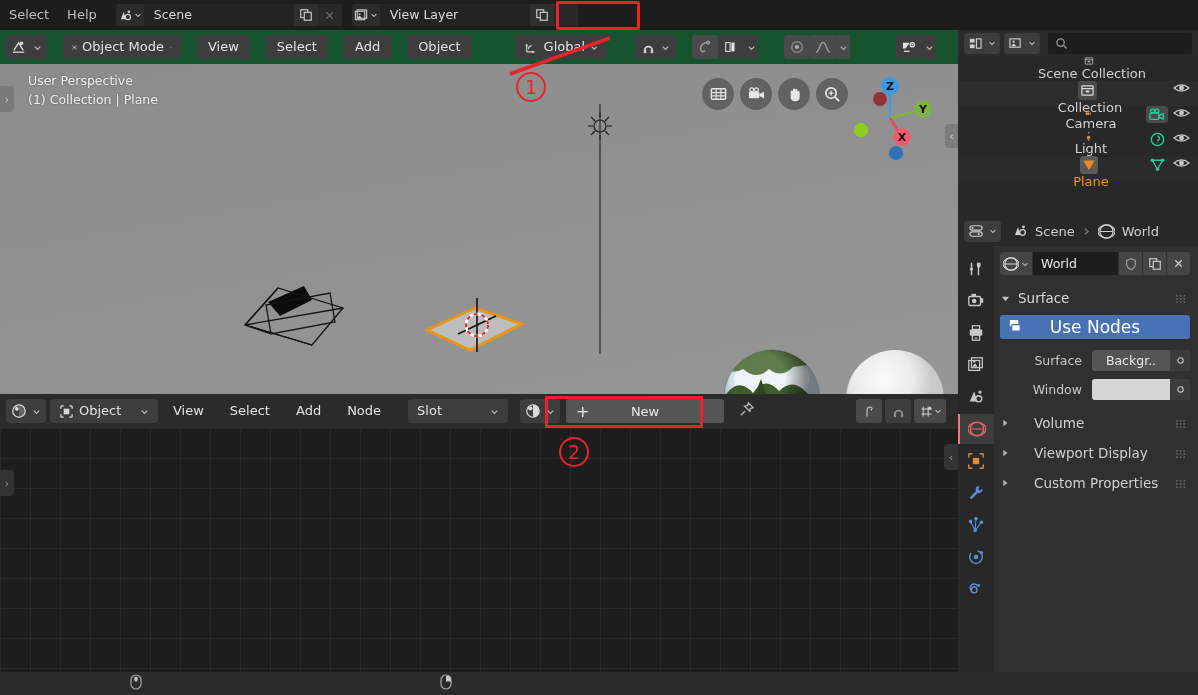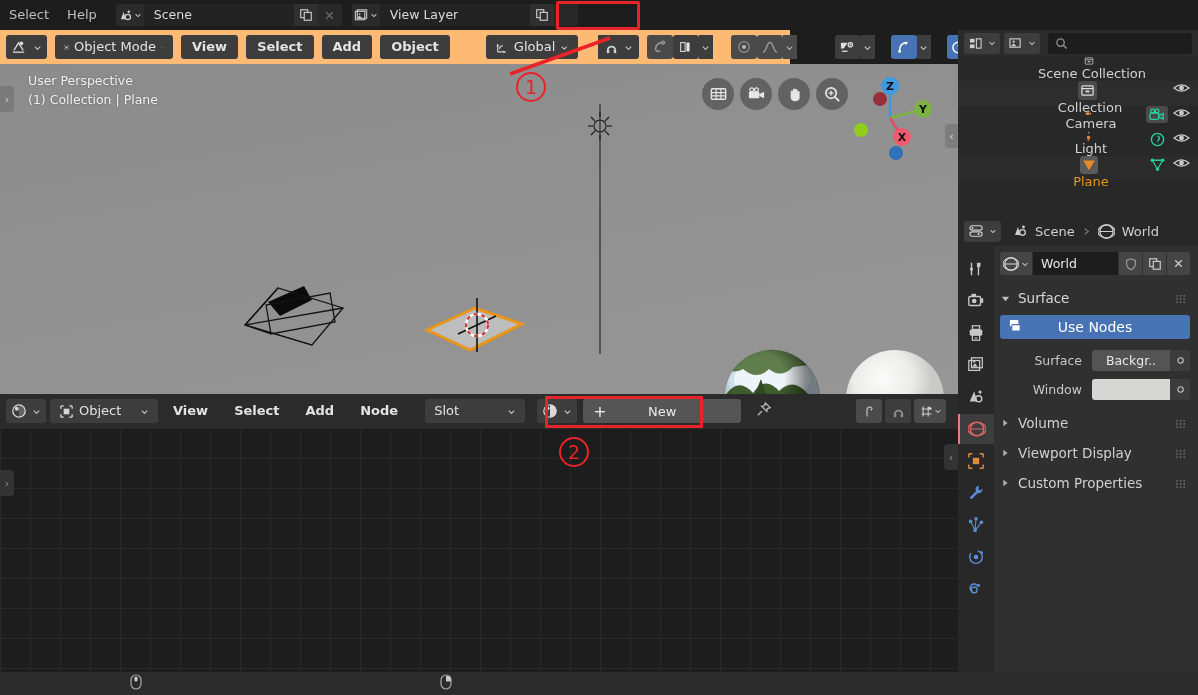--- a/index.html
+++ b/index.html
@@ -44,29 +44,29 @@
   }
   .sq-btn {
     width: 24px; height: 22px; background: #2f2f2f; display:flex;
     align-items:center; justify-content:center;
   }
   .sq-btn.dim { background: #282828; }
   .vl-name { min-width: 150px; }
 
   
   .vp-header {
-    position: absolute; left: 0; top: 30px; width: 790px; height: 34px;
-    background: #fdba74; display: flex; align-items: center; padding-left: 6px; gap: 8px;
+    position: absolute; left: 0; top: 30px; width: 958px; height: 34px;
+    background: #14532d; display: flex; align-items: center; padding-left: 6px; gap: 16px;
   }
   .hbtn {
     background: #3d3d3d; border-radius: 3px; height: 24px; line-height: 24px;
     padding: 0 9px; font-size: 13px; color: #e3e3e3; display: flex;
     align-items: center; gap: 5px; white-space: nowrap;
   }
-  .hbtn.txt { padding: 2px 11px; font-weight: bold; }
+  .hbtn.txt { padding: 2px 11px; }
   .grp { display: flex; align-items: center; }
   .grp .hbtn { border-radius: 0; }
   .grp .hbtn:first-child { border-radius: 3px 0 0 3px; }
   .grp .hbtn:last-child { border-radius: 0 3px 3px 0; }
   .iconbtn {
     width: 26px; height: 24px; background: #3d3d3d; display: flex;
     align-items: center; justify-content: center; border-radius: 3px;
   }
   .iconbtn.blue { background: #4772b3; }
   .iconbtn.on { background: #4a4a4a; }
@@ -160,31 +160,31 @@
   .wr-name { background: #1d1d1d; height: 23px; line-height: 23px; flex: 1; padding: 0 8px;
              font-size: 12.5px; color: #e8e8e8; }
   .wr-btn { width: 23px; height: 23px; background: #454545; display:flex;
             align-items:center; justify-content:center; }
   .panel-hdr { display:flex; align-items:center; gap: 7px; font-size: 13.5px; color: #d8d8d8;
                height: 26px; position: relative; }
   .dots { position:absolute; right: 2px; width: 13px; height: 9px; opacity: .5; }
   .use-nodes {
     background: #4772b3; border-radius: 3px; height: 24px; margin: 4px 0 10px 0;
     display: flex; align-items: center; justify-content: center; position: relative;
-    font-size: 14px; color: #fff;
+    font-size: 17px; color: #fff;
   }
   .use-nodes .nicon { position: absolute; left: 8px; }
   .prow { display: flex; align-items: center; height: 22px; margin-bottom: 7px; }
   .plabel { flex: 1; text-align: right; padding-right: 10px; font-size: 12.5px; color: #c8c8c8; }
   .pfield { width: 98px; height: 21px; background: #545454; border-radius: 3px;
             display: flex; align-items: center; }
   .pfield .pv { flex: 1; text-align: center; font-size: 12.5px; color: #e8e8e8; }
   .pfield .pdot { width: 20px; height: 21px; background: #3c3c3c; border-radius: 0 3px 3px 0;
                   display:flex; align-items:center; justify-content:center; }
-  .subpanel { display:flex; align-items:center; gap: 8px; height: 30px; font-size: 13.5px;
+  .subpanel { display:flex; align-items:center; gap: 24px; height: 30px; font-size: 13.5px;
               color: #d0d0d0; position: relative; }
 
   
   .statusbar {
     position: absolute; left: 0; top: 672px; width: 1198px; height: 23px;
     background: #2b2b2b; display: flex; align-items: center;
     font-size: 12px; color: #b4b4b4;
   }
   .status-right { position: absolute; right: 6px; white-space: nowrap; }
 

